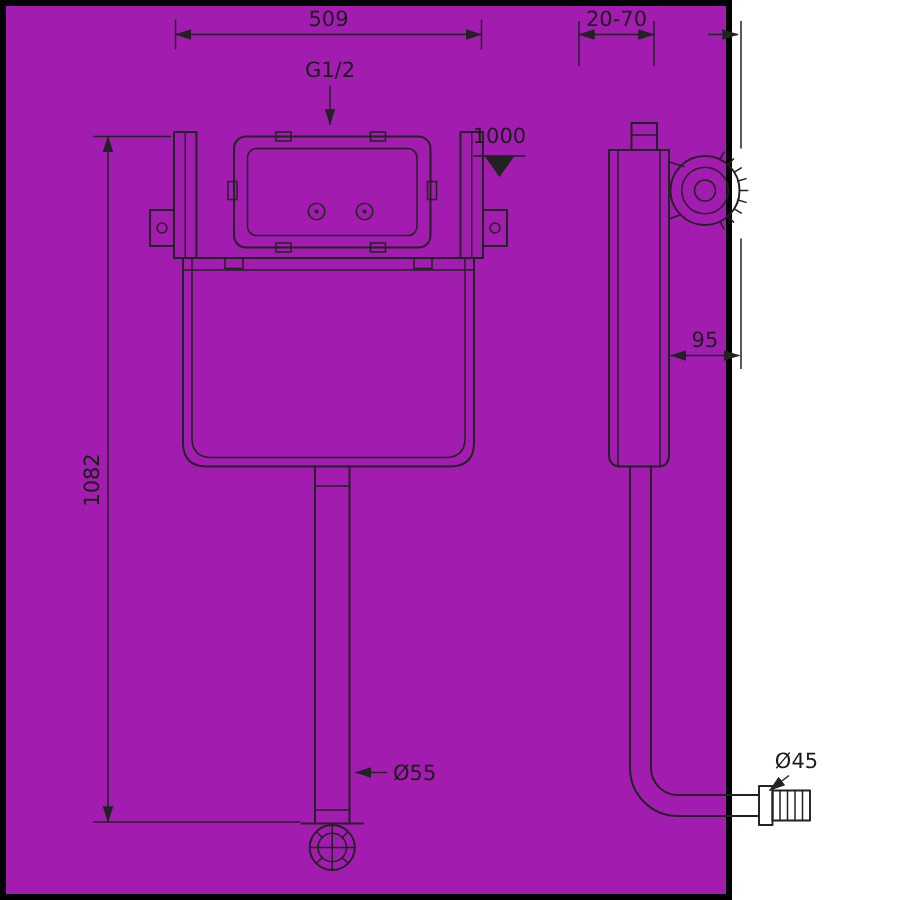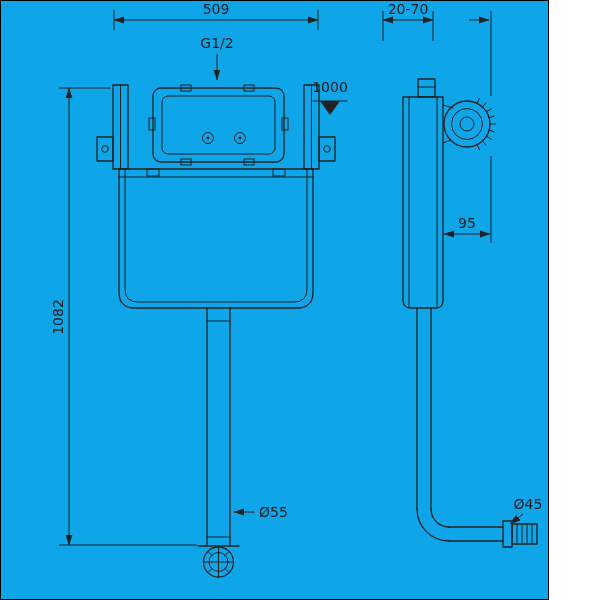--- a/index.html
+++ b/index.html
@@ -1,18 +1,18 @@
 <!DOCTYPE html>
 <html><head>
 <meta charset="utf-8">
 <style>
   html,body { margin:0; padding:0; background:#ffffff; }
   .canvas {
-    position:relative; width:549px; height:600px;
-    background:#0ea5e9; border:1px solid #000000; box-sizing:border-box;
+    position:relative; width:488px; height:600px;
+    background:#a21caf; border:4px solid #000000; box-sizing:border-box;
     font-family:"DejaVu Sans", sans-serif;
   }
   svg { position:absolute; left:0; top:0; }
   .ln   { fill:none; stroke:#222222; stroke-width:1.3; stroke-linecap:round; stroke-linejoin:round; }
   .thin { fill:none; stroke:#222222; stroke-width:1;   stroke-linecap:round; }
   .dim  { fill:none; stroke:#222222; stroke-width:1;   stroke-linecap:butt; }
   .solid{ fill:#222222; stroke:none; }
   text  { font:14px "DejaVu Sans", sans-serif; fill:#1b1b1b; }
 </style>
 </head>

